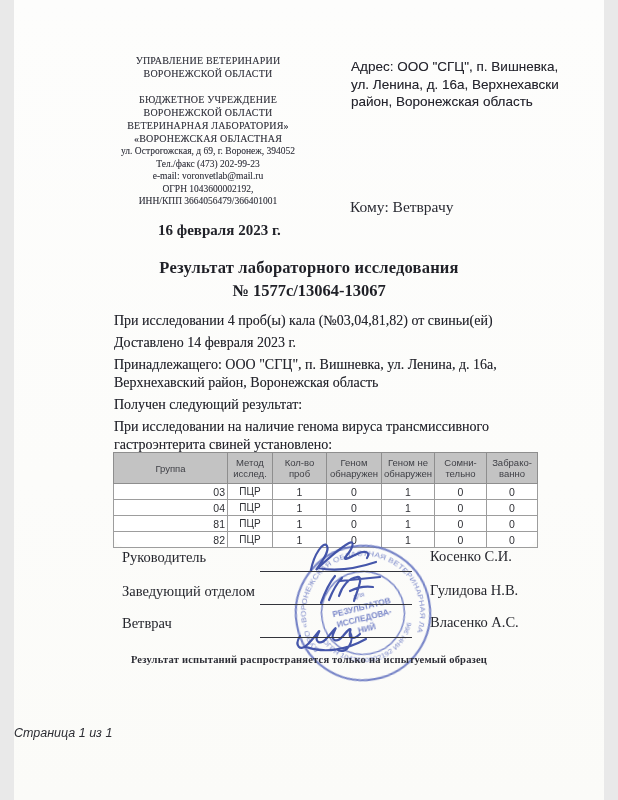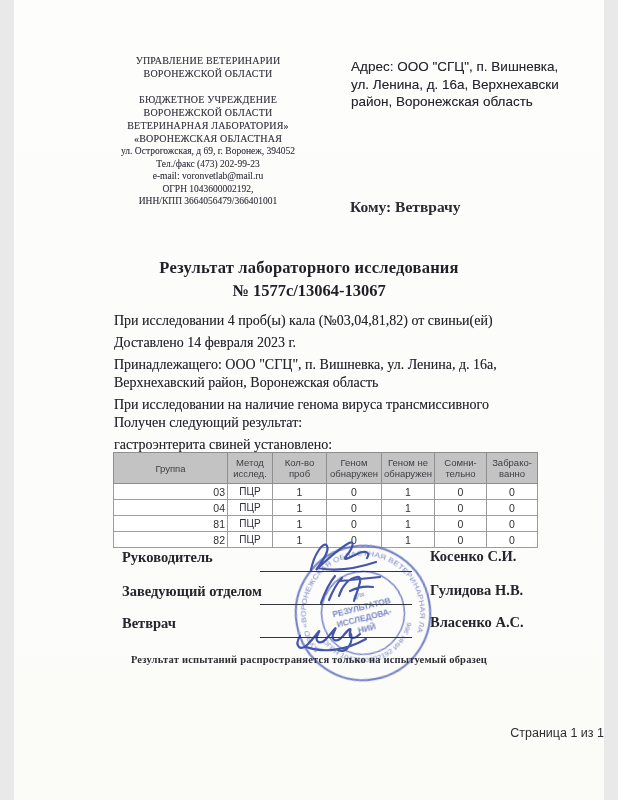--- a/index.html
+++ b/index.html
@@ -5,21 +5,21 @@
   html,body{margin:0;padding:0;background:#e9e9e9;}
   .page{
     position:relative;
     width:590px;height:800px;
     margin:0 auto;
     background:linear-gradient(180deg,#fdfdfc 0%,#fcfcfa 60%,#fbfbf8 100%);
     overflow:hidden;
     font-family:"Liberation Serif", serif;
     color:#24252c;
   }
-  .serif{font-family:"Liberation Serif", serif;font-weight:bold;}
+  .serif{font-family:"Liberation Serif", serif;}
 
   
   .org-block{
     position:absolute;left:93px;top:54px;width:202px;
     text-align:center;color:#3a3b44;
     text-shadow:0 0 .5px rgba(40,40,55,.45);
   }
   .org-block .caps{font-size:10px;line-height:13px;letter-spacing:.2px;}
   .org-block .small{font-size:9.5px;line-height:12.5px;}
   .org-gap{height:13px;}
@@ -78,22 +78,22 @@
     z-index:2;opacity:.82;transform:rotate(-10deg);filter:blur(.3px);
   }
   .ink{position:absolute;left:240px;top:528px;width:230px;height:130px;z-index:3;}
 
   .footer-note{
     position:absolute;left:0;right:0;top:654px;text-align:center;
     font-size:10.5px;font-weight:600;color:#2c2d35;letter-spacing:.2px;
     z-index:6;
   }
   .page-num{
-    position:absolute;left:0;right:0;top:726px;text-align:right;
-    font-family:"Liberation Sans", sans-serif;font-size:12.5px;color:#2c2d33;
+    position:absolute;left:0;right:0;top:726px;text-align:left;
+    font-family:"Liberation Sans", sans-serif;font-size:12.5px;color:#2c2d33;font-style:italic;
   }
 </style>
 </head>
 <body>
 
 <div class="page">
 
   <div class="org-block">
     <div class="caps">УПРАВЛЕНИЕ ВЕТЕРИНАРИИ</div>
     <div class="caps">ВОРОНЕЖСКОЙ ОБЛАСТИ</div>
@@ -109,33 +109,34 @@
     <div class="small">ИНН/КПП 3664056479/366401001</div>
   </div>
 
   <div class="address-block">
     <div>Адрес: ООО "СГЦ", п. Вишневка,</div>
     <div>ул. Ленина, д. 16а, Верхнехавски</div>
     <div>район, Воронежская область</div>
   </div>
 
   <div class="to-line serif">Кому: Ветврачу</div>
+  <div class="date-line serif">16 февраля 2023 г.</div>
 
   <div class="doc-title">
     <div class="t1">Результат лабораторного исследования</div>
     <div class="t2">№ 1577с/13064-13067</div>
   </div>
 
   <div class="body-text">
     <div class="bl pgap">При исследовании 4 проб(ы) кала (№03,04,81,82) от свиньи(ей)</div>
     <div class="bl pgap">Доставлено 14 февраля 2023 г.</div>
     <div class="bl">Принадлежащего: ООО "СГЦ", п. Вишневка, ул. Ленина, д. 16а,</div>
     <div class="bl pgap">Верхнехавский район, Воронежская область</div>
+    <div class="bl pgap">Получен следующий результат:</div>
     <div class="bl">При исследовании на наличие генома вируса трансмиссивного</div>
-    <div class="bl pgap">Получен следующий результат:</div>
     <div class="bl">гастроэнтерита свиней установлено:</div>
   </div>
 
   <table class="results-table">
     <colgroup>
       <col style="width:114px">
         <col style="width:45px">
         <col style="width:54px">
       <col style="width:55px">
         <col style="width:53px">

